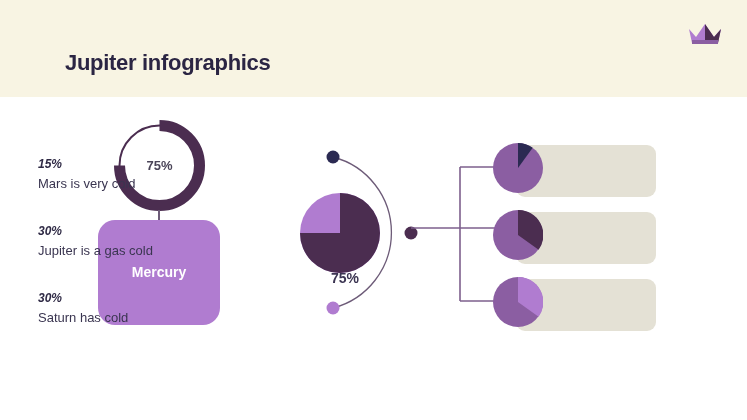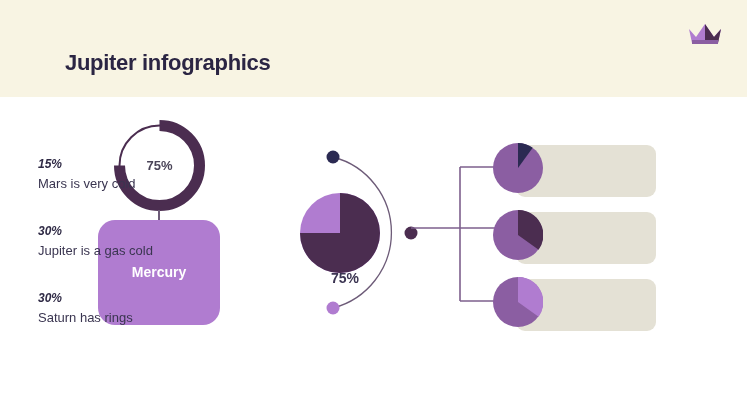--- a/index.html
+++ b/index.html
@@ -258,16 +258,16 @@
   <div class="fact-text" style="top:157px">
     <div class="fact-value">15%</div>
     <div class="fact-desc">Mars is very cold</div>
   </div>
   <div class="fact-text" style="top:224px">
     <div class="fact-value">30%</div>
     <div class="fact-desc">Jupiter is a gas cold</div>
   </div>
   <div class="fact-text" style="top:291px">
     <div class="fact-value">30%</div>
-    <div class="fact-desc">Saturn has rings</div>
+    <div class="fact-desc">Saturn has cold</div>
   </div>
 
 </div>
 
 </body></html>

